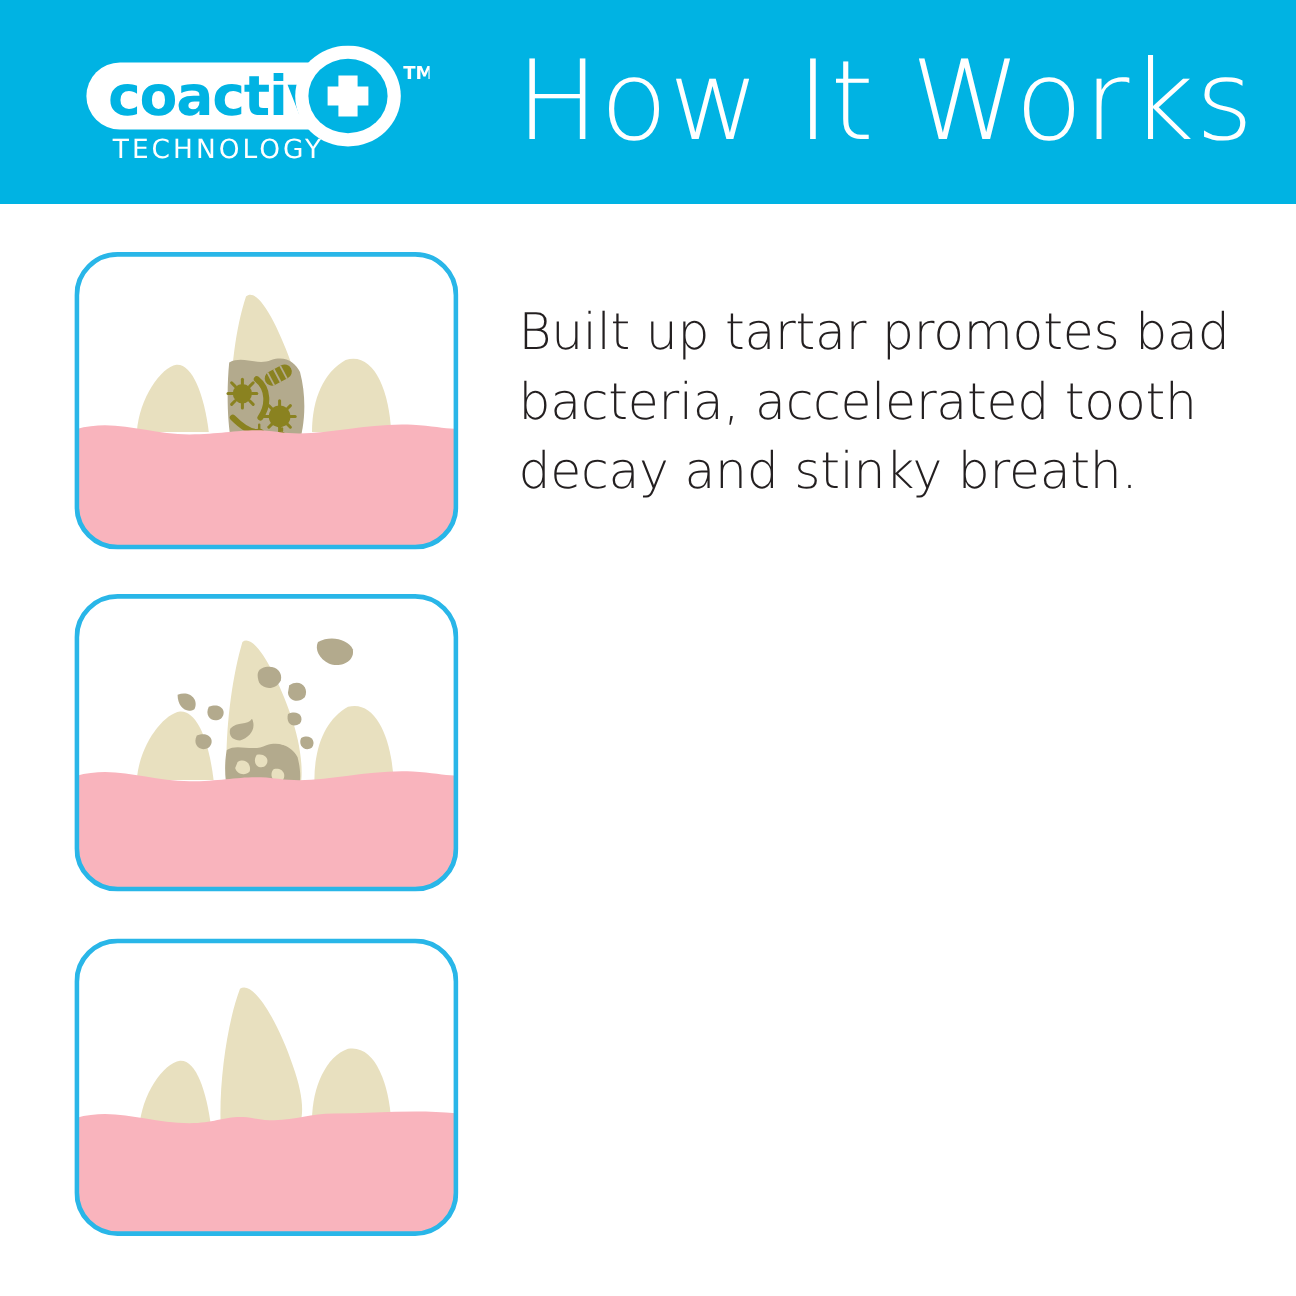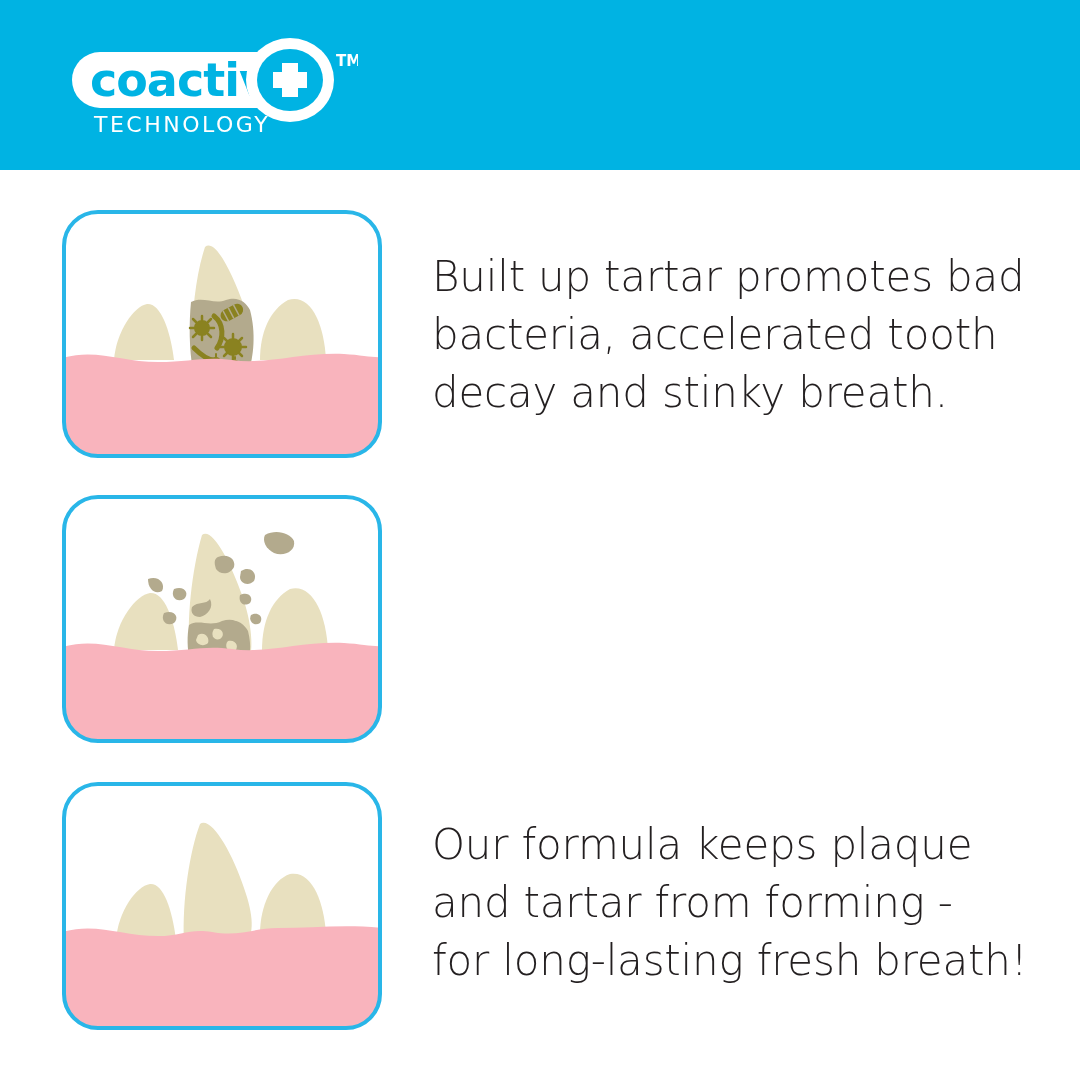--- a/index.html
+++ b/index.html
@@ -108,20 +108,21 @@
       <ellipse cx="222" cy="42" rx="44" ry="42" fill="#ffffff"></ellipse>
       <ellipse cx="222" cy="42" rx="33" ry="31" fill="#00b3e3"></ellipse>
       <path d="M214 25 h16 v9 h9 v16 h-9 v9 h-16 v-9 h-9 v-16 h9 z" fill="#ffffff"></path>
 
       <text x="268" y="28" font-family="DejaVu Sans, sans-serif" font-size="15" font-weight="bold" fill="#ffffff">TM</text>
 
       <text x="26" y="94" font-family="DejaVu Sans, sans-serif" font-size="22" font-weight="normal" fill="#ffffff" letter-spacing="2.5">TECHNOLOGY</text>
     </svg>
   </div>
 
+  <div class="header-title">How It Works</div>
 </div>
 
 <div class="row" id="row-1">
 
   <div class="illus-card">
     <svg viewBox="0 0 320 248" xmlns="http://www.w3.org/2000/svg">
       <defs>
         <clipPath id="clip1">
           <rect x="2" y="2" width="316" height="244" rx="34" ry="34"></rect>
         </clipPath>
@@ -282,16 +283,13 @@
         <path d="M122 160 C120 118 128 68 138 42 C149 34 170 70 182 106
                  C192 134 192 152 184 162 C166 172 136 172 122 160 Z" fill="#e8e0bf"></path>
 
         <path d="M0 150 C34 140 60 154 96 154 C120 154 128 146 150 150
                  C178 155 192 146 216 146 C250 146 284 142 320 146 L320 250 L0 250 Z" fill="#f9b4bd"></path>
       </g>
       <rect x="2" y="2" width="316" height="244" rx="34" ry="34" fill="none" stroke="#29b6e8" stroke-width="4"></rect>
     </svg>
   </div>
 
-  <div class="row-text">Our formula keeps plaque
-and tartar from forming -
-for long-lasting fresh breath!</div>
 </div>
 
 </body></html>

